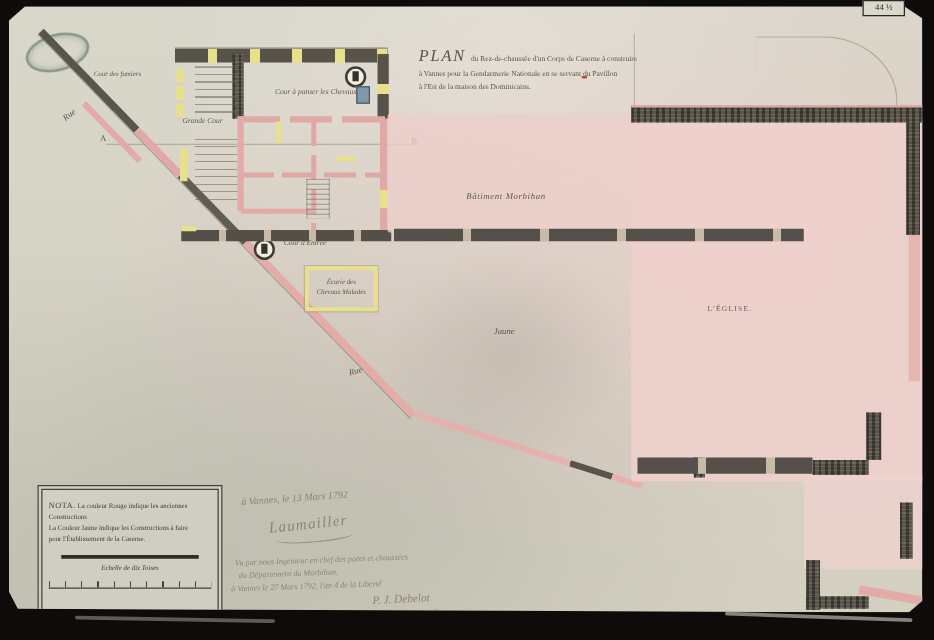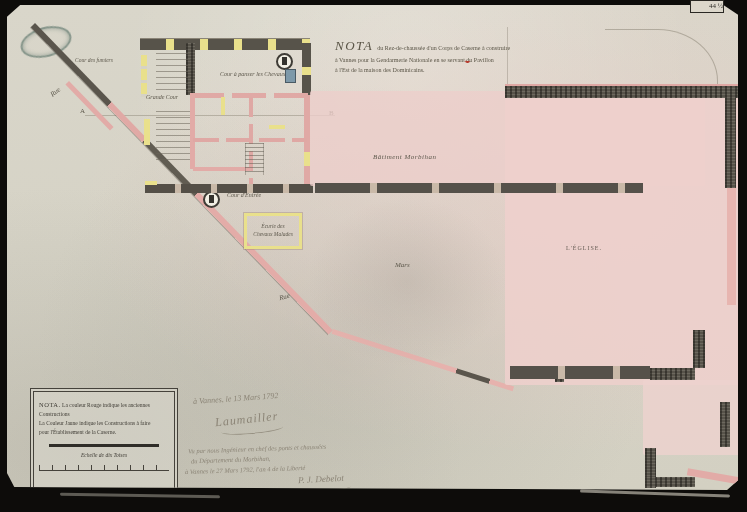--- a/index.html
+++ b/index.html
@@ -31,39 +31,39 @@
   
   .nota{position:absolute;left:23px;top:383px;width:146px;height:102px;border:1px solid #45423b;background:rgba(222,219,209,.5);}
   .nota-inner{position:absolute;inset:2px;border:1px solid #45423b;padding:8px 5px 0 5px;box-sizing:border-box;
               font-size:5.5px;color:#3f3c35;line-height:9px;}
   .nota-bar{margin:7px auto 0 auto;width:110px;height:3px;background:#2f2d28;}
   .nota-cap{text-align:center;font-style:italic;font-size:5.5px;margin-top:4px;}
   .ruler{margin:5px auto 0 auto;width:130px;height:5px;border-bottom:1px solid #45423b;
          background:repeating-linear-gradient(90deg,#45423b 0 1px,rgba(0,0,0,0) 1px 13px);}
   
   .tag{position:absolute;left:690px;top:0;width:32px;height:11px;background:#dcd7cb;border:1px solid #2a2824;
-       font-size:7px;color:#2f2d28;text-align:right;line-height:10px;}
+       font-size:7px;color:#2f2d28;text-align:center;line-height:10px;}
   .stamp{position:absolute;left:13px;top:22px;width:48px;height:26px;border:2px solid rgba(52,86,76,.5);
          border-radius:50%;transform:rotate(-15deg);box-shadow:inset 0 0 5px rgba(52,86,76,.4);filter:blur(.4px);}
   .well{position:absolute;width:13px;height:13px;border-radius:50%;border:2px solid #3f3c36;background:#f2efe4;}
   .well i{display:block;width:5px;height:8px;margin:2px auto 0 auto;background:#34322d;}
   .edge-glint{position:absolute;height:3px;border-radius:2px;}
 </style>
 </head>
 <body>
 
 <div class="photo">
 
   <div class="paper">
 
     <div class="stamp"></div>
 
     <div class="abs" style="left:328px;top:34px;width:215px;color:#5a5547;">
       <div style="line-height:12px;">
-        <span style="font-size:13px;font-style:italic;letter-spacing:1.5px;">NOTA</span>
+        <span style="font-size:13px;font-style:italic;letter-spacing:1.5px;">PLAN</span>
         <span style="font-size:6px;">du Rez-de-chaussée d'un Corps de Caserne à construire</span>
       </div>
       <div style="font-size:6px;margin-top:3px;">à Vannes pour la Gendarmerie Nationale en se servant du Pavillon</div>
       <div style="font-size:6px;margin-top:4px;">à l'Est de la maison des Dominicains.</div>
     </div>
     <div class="abs" style="left:458px;top:52px;width:5px;height:4px;border-bottom:2px solid #b5392c;border-radius:40%;"></div>
 
     <div class="abs" style="left:598px;top:24px;width:112px;height:62px;border-top:1px solid rgba(125,118,102,.45);border-right:1px solid rgba(125,118,102,.45);border-top-right-radius:60px 52px;"></div>
     <div class="abs" style="left:500px;top:22px;width:1px;height:66px;background:rgba(125,118,102,.35);"></div>
     <div class="abs" style="left:78px;top:110px;width:250px;height:1px;background:rgba(135,128,112,.45);"></div>
@@ -126,21 +126,21 @@
     <div class="wp" style="left:680px;top:468px;width:55px;height:7px;transform:rotate(10deg);"></div>
 
     <div class="abs" style="left:300px;top:192px;width:200px;height:170px;background:radial-gradient(ellipse,rgba(125,122,112,.18),rgba(0,0,0,0) 70%);"></div>
 
     <div class="lbl" style="left:43px;top:83px;font-size:7px;transform:rotate(-38deg);">Rue</div>
     <div class="lbl" style="left:68px;top:52px;font-size:5.5px;">Cour des fumiers</div>
     <div class="lbl" style="left:139px;top:89px;font-size:6px;">Grande Cour</div>
     <div class="lbl" style="left:213px;top:66px;font-size:6px;">Cour à panser les Chevaux</div>
     <div class="lbl" style="left:220px;top:187px;font-size:6px;">Cour d'Entrée</div>
     <div class="lbl" style="left:366px;top:148px;font-size:7px;letter-spacing:.5px;">Bâtiment Morbihan</div>
-    <div class="lbl" style="left:388px;top:256px;font-size:7px;">Mars</div>
+    <div class="lbl" style="left:388px;top:256px;font-size:7px;">Jaune</div>
     <div class="lbl caps" style="left:559px;top:240px;font-size:6px;color:#6a6057;">L'ÉGLISE.</div>
     <div class="lbl" style="left:272px;top:288px;font-size:7px;transform:rotate(-15deg);">Rue</div>
 
     <div class="nota">
       <div class="nota-inner">
         <div><span style="font-size:6.5px;letter-spacing:.5px;">NOTA.</span>
              <span>La couleur Rouge indique les anciennes</span></div>
         <div>Constructions</div>
         <div>La Couleur Jaune indique les Constructions à faire</div>
         <div>pour l'Établissement de la Caserne.</div>

